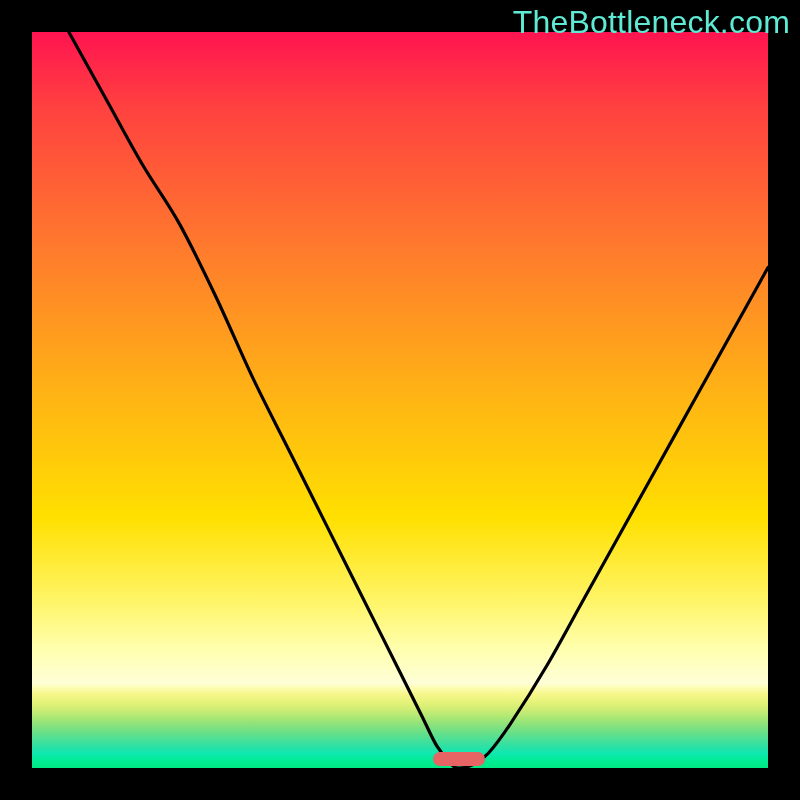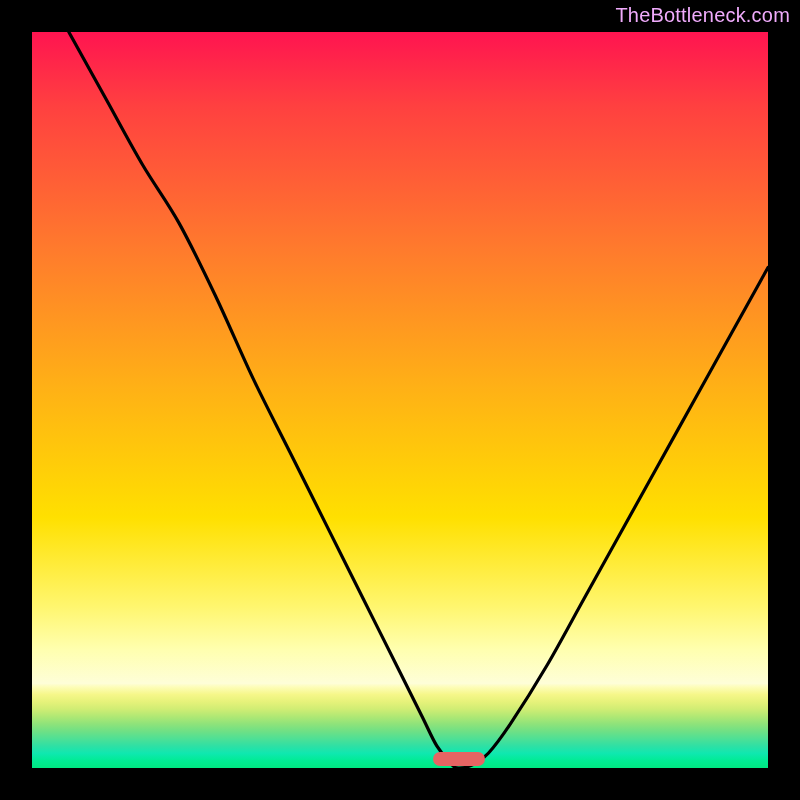--- a/index.html
+++ b/index.html
@@ -46,22 +46,22 @@
       #0fe8b0 98%,
       #00ec94 99%,
       #00e882 100%
     );
     overflow: hidden;
   }
   .watermark {
     position: absolute;
     top: 4px;
     right: 10px;
-    color: #f0abfc;
-    font-size: 20px;
+    color: #5eead4;
+    font-size: 32px;
     font-weight: 400;
     letter-spacing: 0.2px;
     z-index: 5;
     user-select: none;
   }
   svg.curve {
     position: absolute;
     left: 0; top: 0;
     width: 736px;
     height: 736px;

